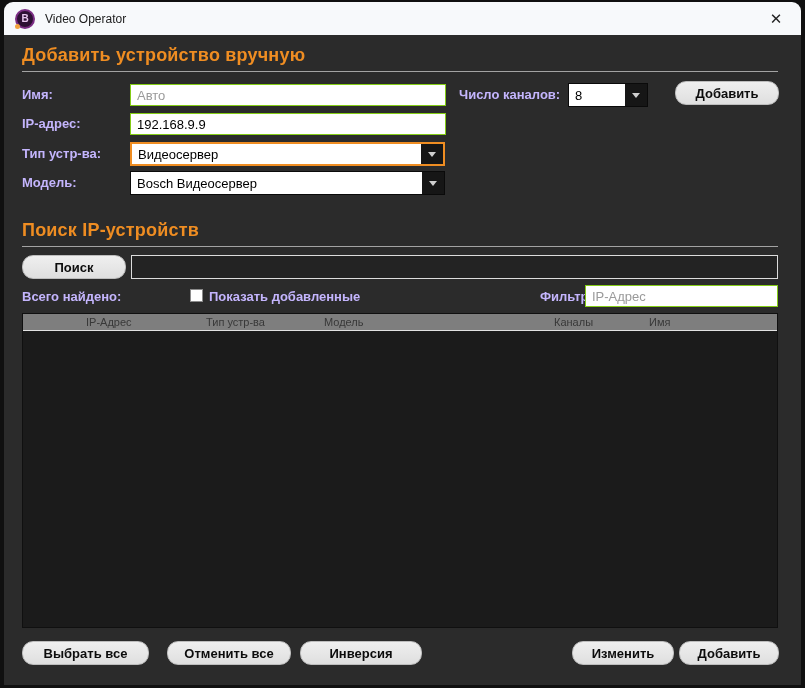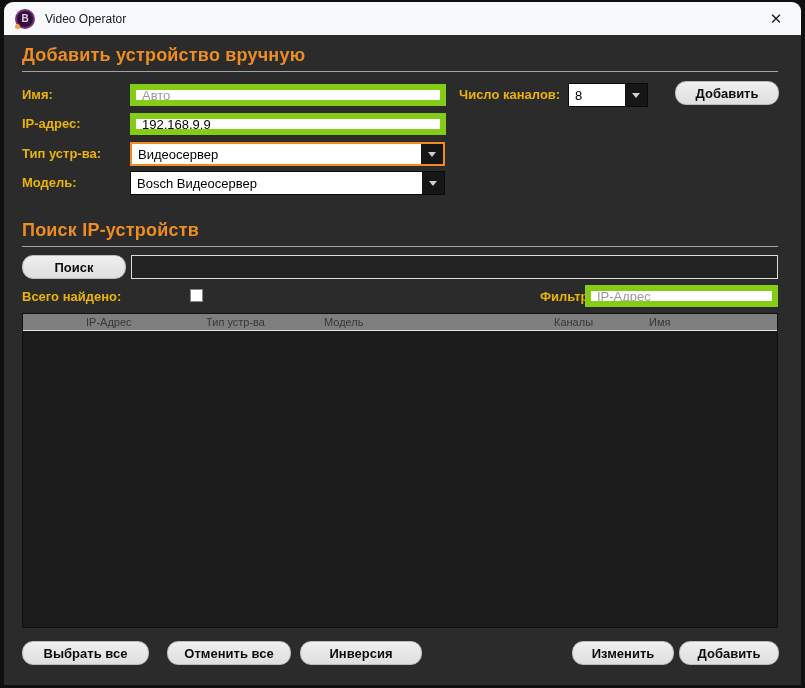--- a/index.html
+++ b/index.html
@@ -41,26 +41,26 @@
     position:absolute; left:18px; font-size:18px; font-weight:bold; color:#ef8d22;
     letter-spacing:0.2px;
   }
   .st1 { top:10px; }
   .st2 { top:185px; }
   .hr { position:absolute; left:18px; width:756px; height:1px; background:#a3a3a3; }
   .hr1 { top:36px; }
   .hr2 { top:211px; }
 
   .lbl {
-    position:absolute; color:#eab308; font-size:13px; font-weight:bold;
+    position:absolute; color:#c4b5fd; font-size:13px; font-weight:bold;
     line-height:22px; white-space:nowrap;
   }
 
   .txt {
-    position:absolute; height:22px; background:#ffffff; border:6px solid #84cc16;
+    position:absolute; height:22px; background:#ffffff; border:1px solid #84cc16;
     font-family:"Liberation Sans", sans-serif; font-size:13px; color:#000;
     padding:0 6px; outline:none;
   }
   .txt::placeholder { color:#9a9a9a; opacity:1; }
 
   
   .combo {
     position:absolute; height:24px; background:#ffffff; border:1px solid #0a0a0a;
     display:flex; align-items:center;
   }
@@ -165,20 +165,21 @@
     </div>
 
     <div class="section-title st2">Поиск IP-устройств</div>
     <div class="hr hr2"></div>
 
     <div class="btn" style="left:18px; top:220px; width:104px;">Поиск</div>
     <div class="progress"></div>
 
     <span class="lbl" style="left:18px; top:251px;">Всего найдено:</span>
     <div class="checkbox"></div>
+    <span class="lbl" style="left:205px; top:251px;">Показать добавленные</span>
 
     <span class="lbl" style="left:536px; top:251px;">Фильтр:</span>
     <input class="txt" style="left: 581px; top: 250px; width: 193px;" placeholder="IP-Адрес">
 
     <div class="table">
       <div class="table-header">
         <span class="th th0">IP-Адрес</span>
         <span class="th th1">Тип устр-ва</span>
         <span class="th th2">Модель</span>
         <span class="th th3">Каналы</span>

